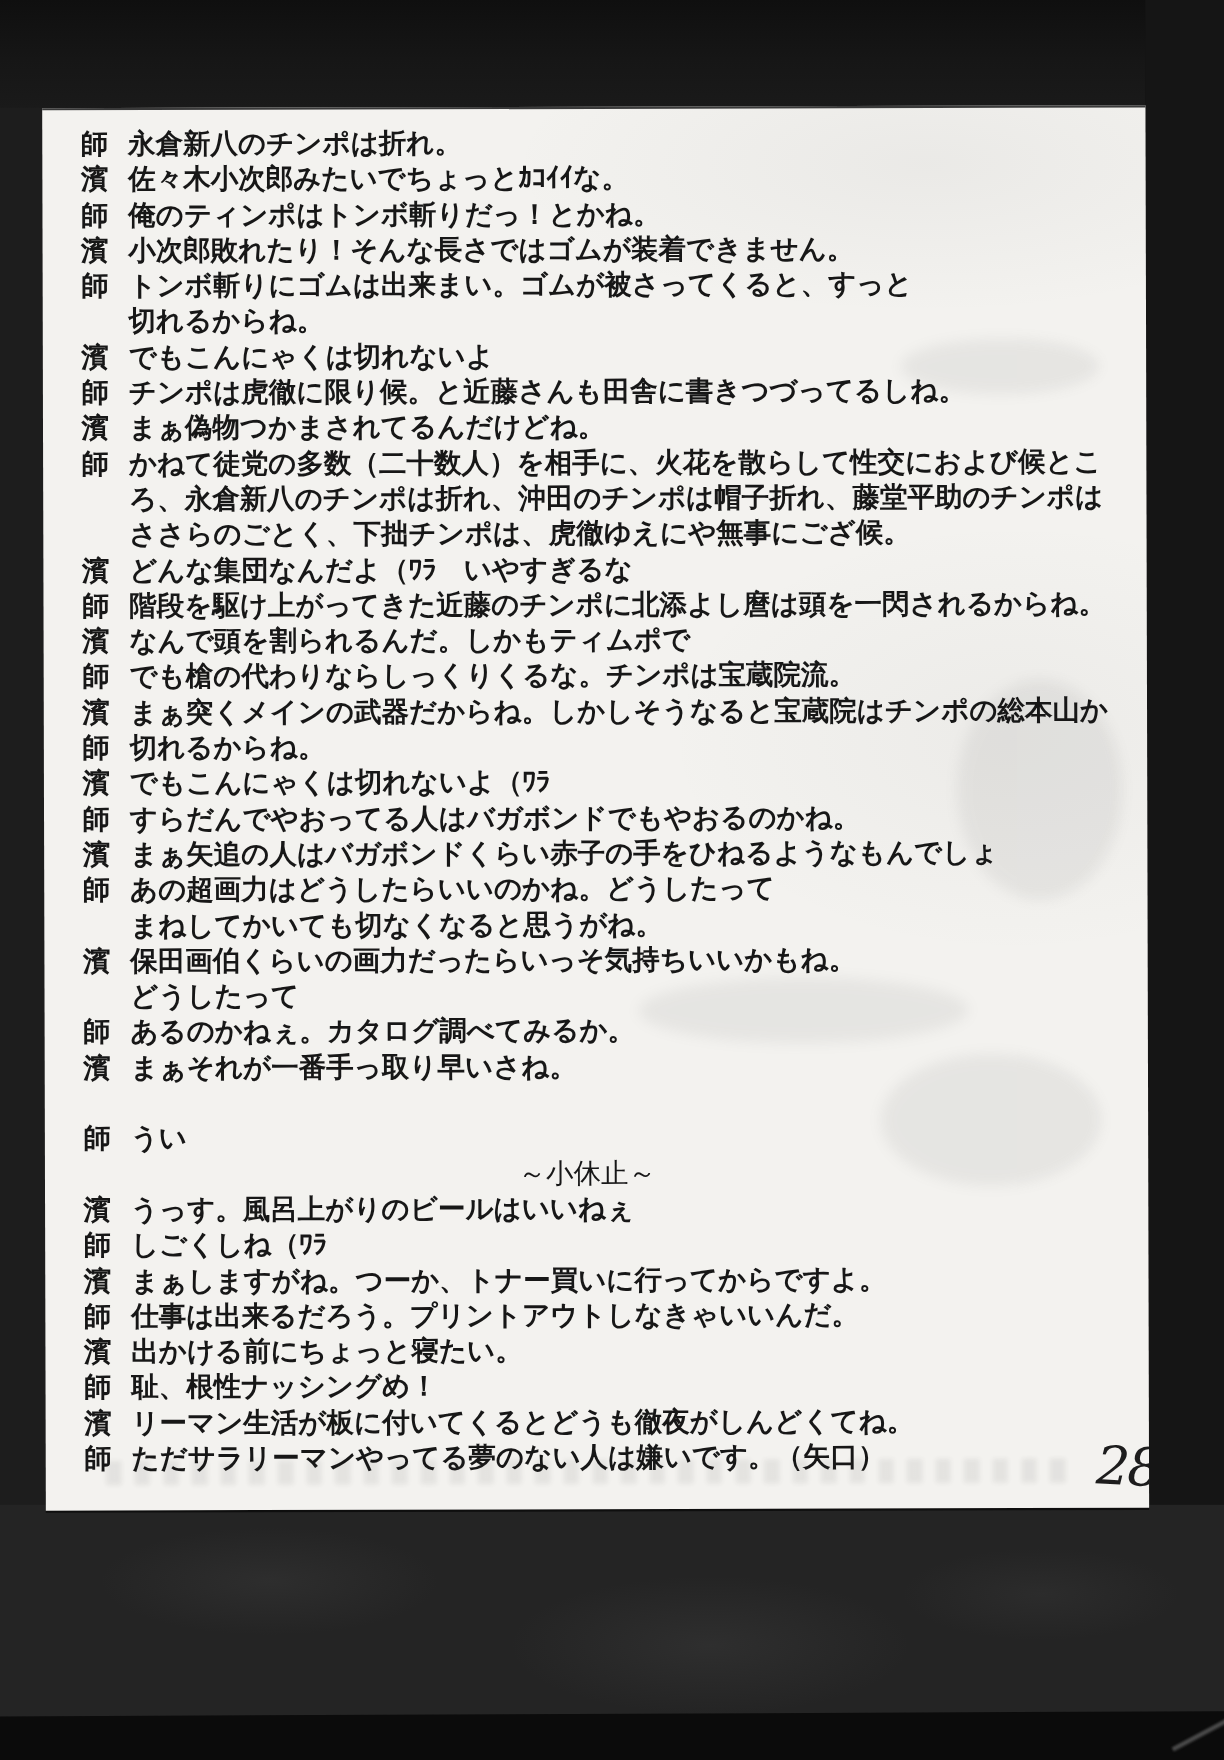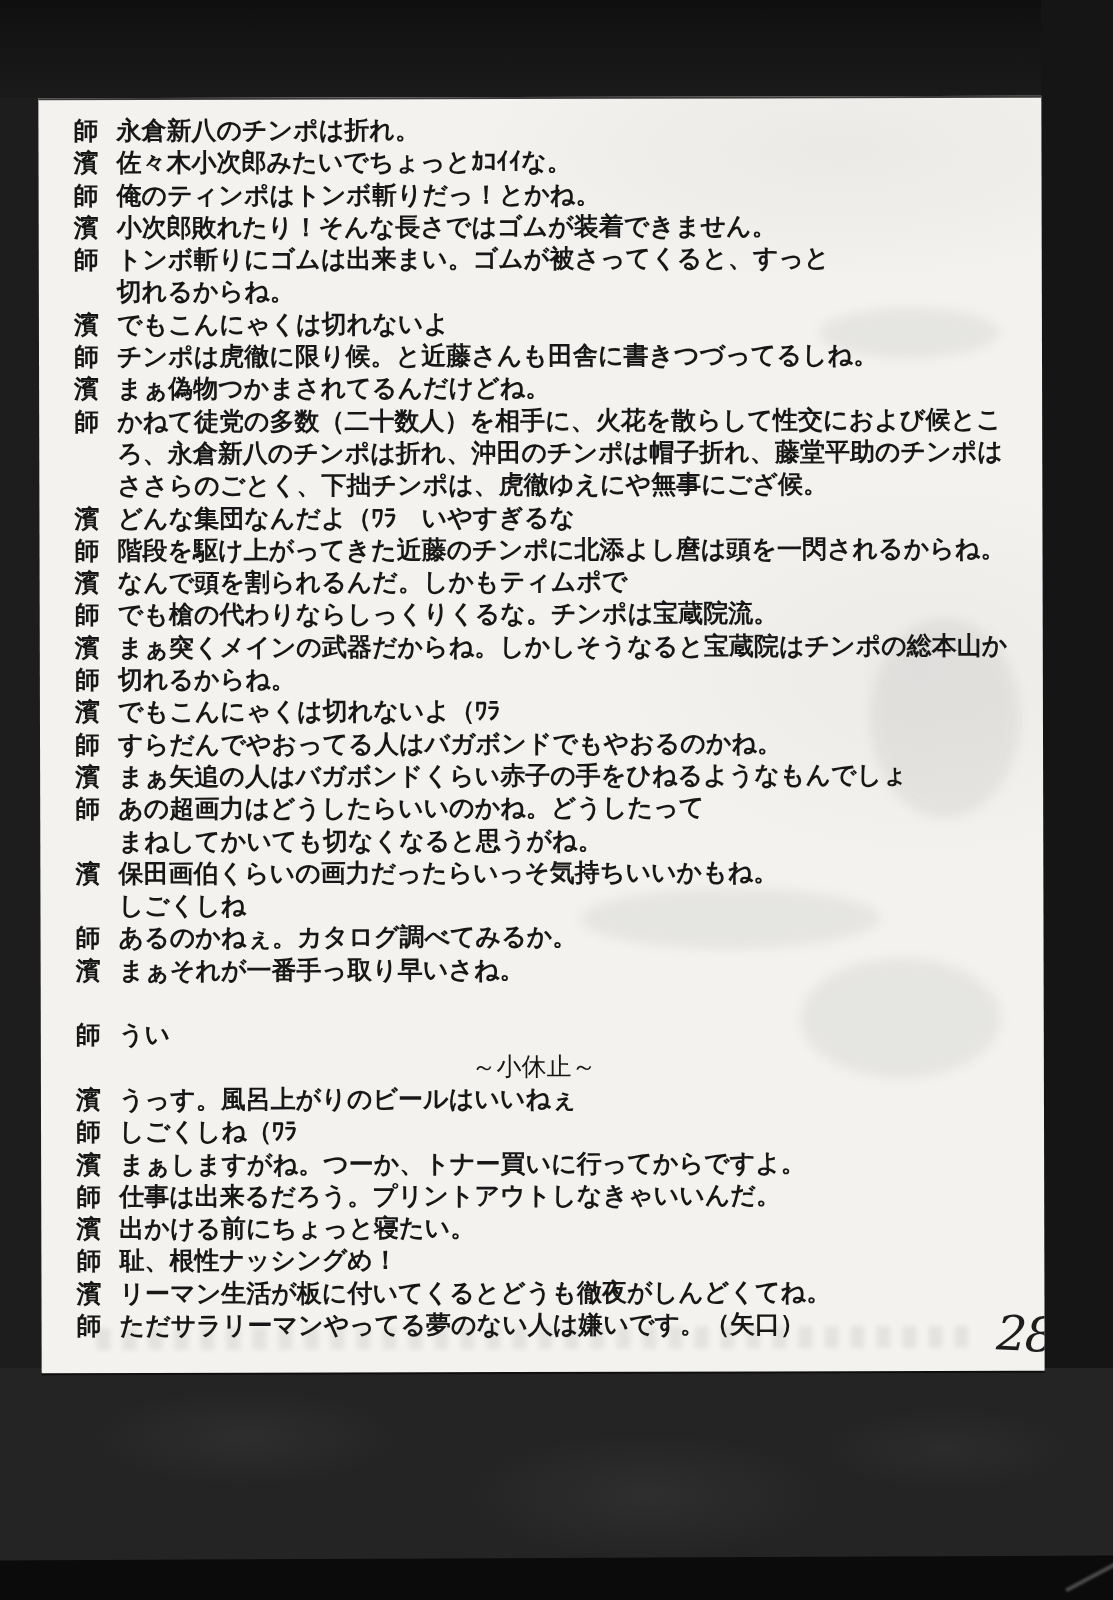--- a/index.html
+++ b/index.html
@@ -226,21 +226,21 @@
     <span class="txt">まねしてかいても切なくなると思うがね。</span>
   </div>
 
   <div class="row">
     <span class="spk">濱</span>
     <span class="txt">保田画伯くらいの画力だったらいっそ気持ちいいかもね。</span>
   </div>
 
   <div class="row">
     <span class="spk"></span>
-    <span class="txt">しごくしね</span>
+    <span class="txt">どうしたって</span>
   </div>
 
   <div class="row">
     <span class="spk">師</span>
     <span class="txt">あるのかねぇ。カタログ調べてみるか。</span>
   </div>
 
   <div class="row">
     <span class="spk">濱</span>
     <span class="txt">まぁそれが一番手っ取り早いさね。</span>

